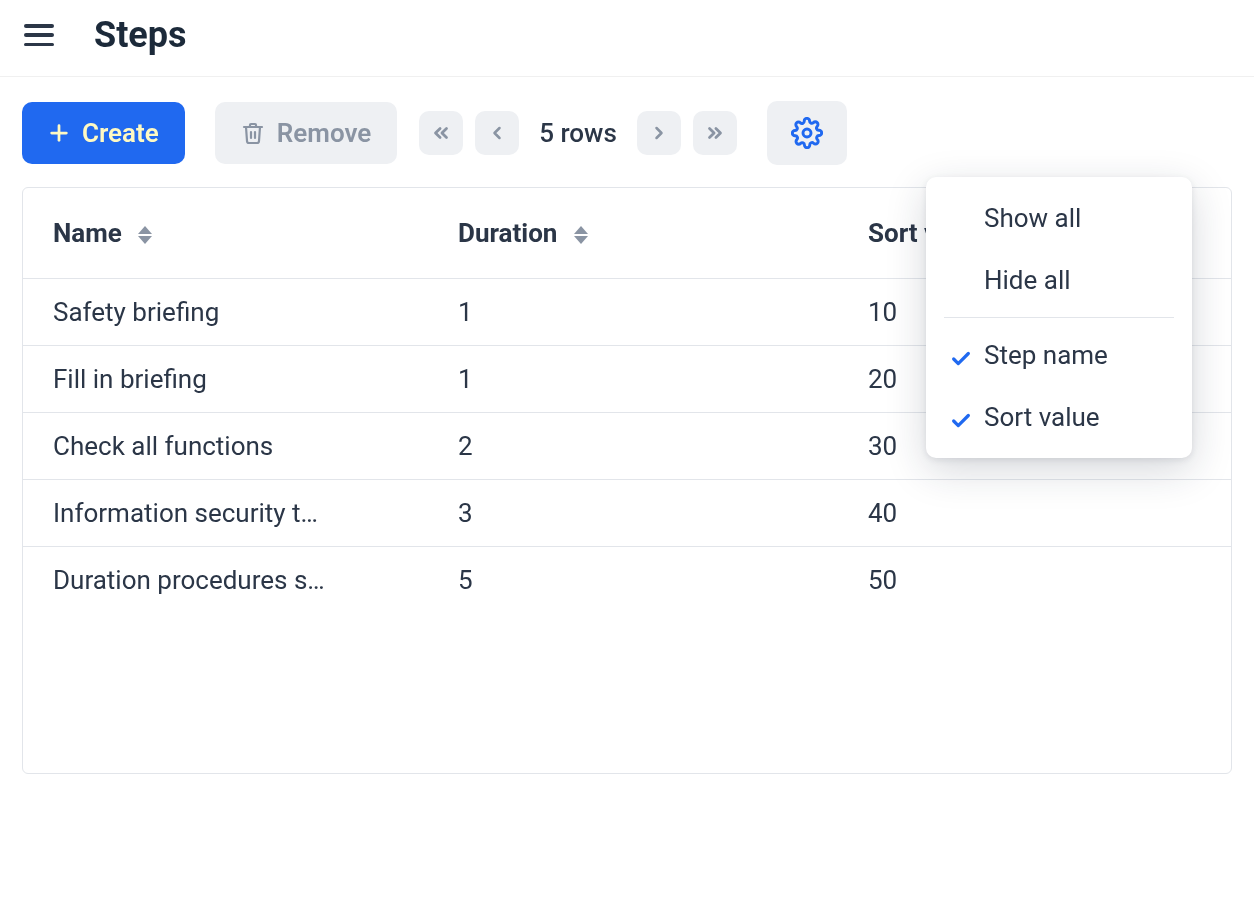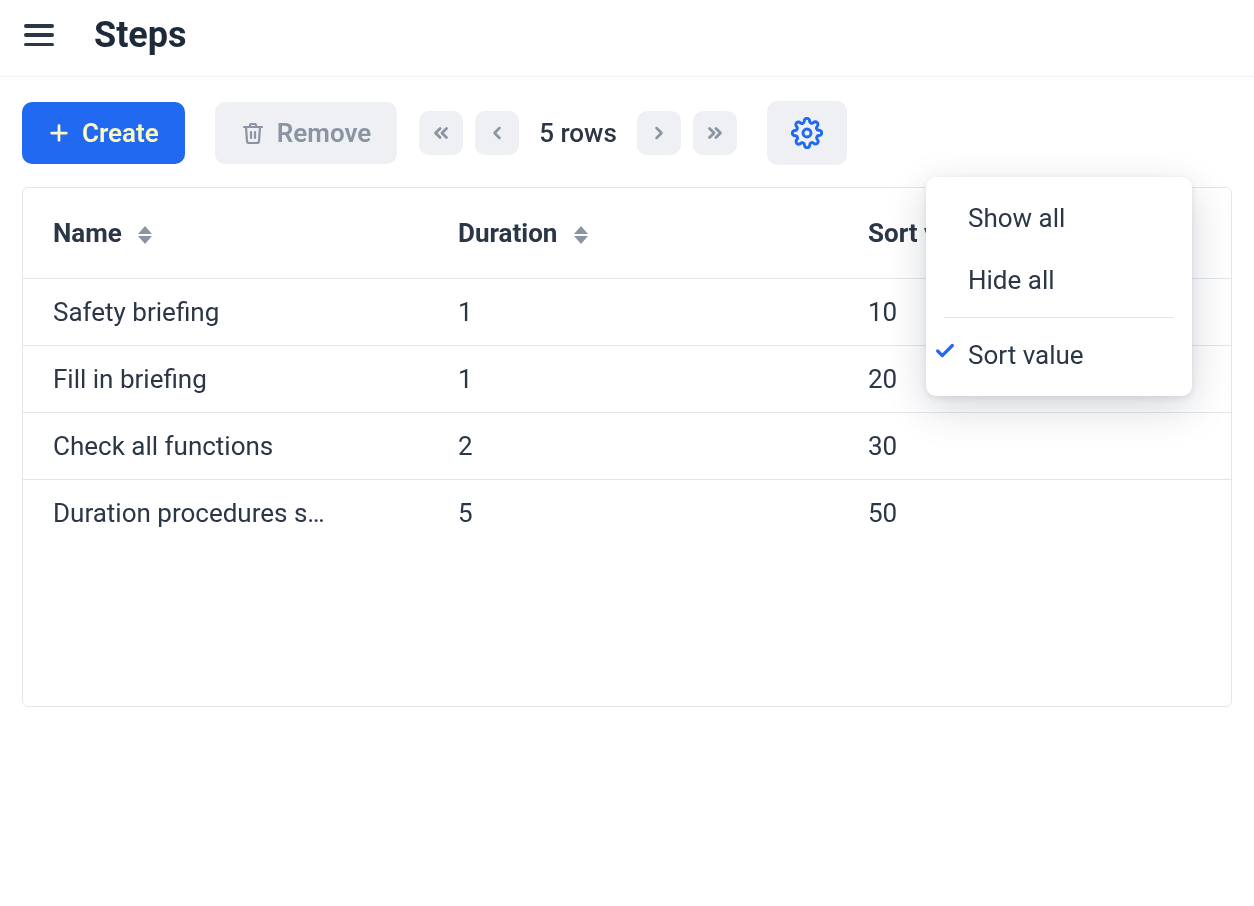--- a/index.html
+++ b/index.html
@@ -152,22 +152,22 @@
       right: 62px;
       width: 266px;
       background: #fff;
       border-radius: 10px;
       box-shadow: 0 12px 40px rgba(30,40,60,0.18), 0 2px 6px rgba(30,40,60,0.10);
       padding: 10px 0;
       z-index: 10;
     }
     .dropdown-item {
       display: flex;
-      align-items: flex-start;
-      padding: 16px 8px;
+      align-items: flex-end;
+      padding: 16px 24px;
       font-size: 26px;
       color: #2b3647;
       cursor: pointer;
     }
     .dropdown-divider {
       height: 1px;
       background: #e2e5ea;
       margin: 6px 18px;
     }
     .check-slot {
@@ -248,20 +248,28 @@
   <div class="dropdown">
     <div class="dropdown-item">
       <span class="check-slot"></span>
       <span>Show all</span>
     </div>
     <div class="dropdown-item">
       <span class="check-slot"></span>
       <span>Hide all</span>
     </div>
     <div class="dropdown-divider"></div>
+    <div class="dropdown-item">
+      <span class="check-slot">
+        <svg width="22" height="22" viewBox="0 0 24 24" fill="none" stroke="currentColor" stroke-width="3.5" stroke-linecap="round" stroke-linejoin="round">
+            <polyline points="20 6 9 17 4 12"></polyline>
+          </svg>
+      </span>
+      <span>Step name</span>
+    </div>
     <div class="dropdown-item">
       <span class="check-slot">
         <svg width="22" height="22" viewBox="0 0 24 24" fill="none" stroke="currentColor" stroke-width="3.5" stroke-linecap="round" stroke-linejoin="round">
             <polyline points="20 6 9 17 4 12"></polyline>
           </svg>
       </span>
       <span>Sort value</span>
     </div>
   </div>
 </div>
@@ -304,20 +312,25 @@
           <td>Fill in briefing</td>
           <td>1</td>
           <td>20</td>
         </tr>
         <tr>
           <td>Check all functions</td>
           <td>2</td>
           <td>30</td>
         </tr>
         <tr>
+          <td>Information security t…</td>
+          <td>3</td>
+          <td>40</td>
+        </tr>
+        <tr>
           <td>Duration procedures s…</td>
           <td>5</td>
           <td>50</td>
         </tr>
       </tbody>
   </table>
   <div class="table-spacer"></div>
 </div>
 
 </body></html>

